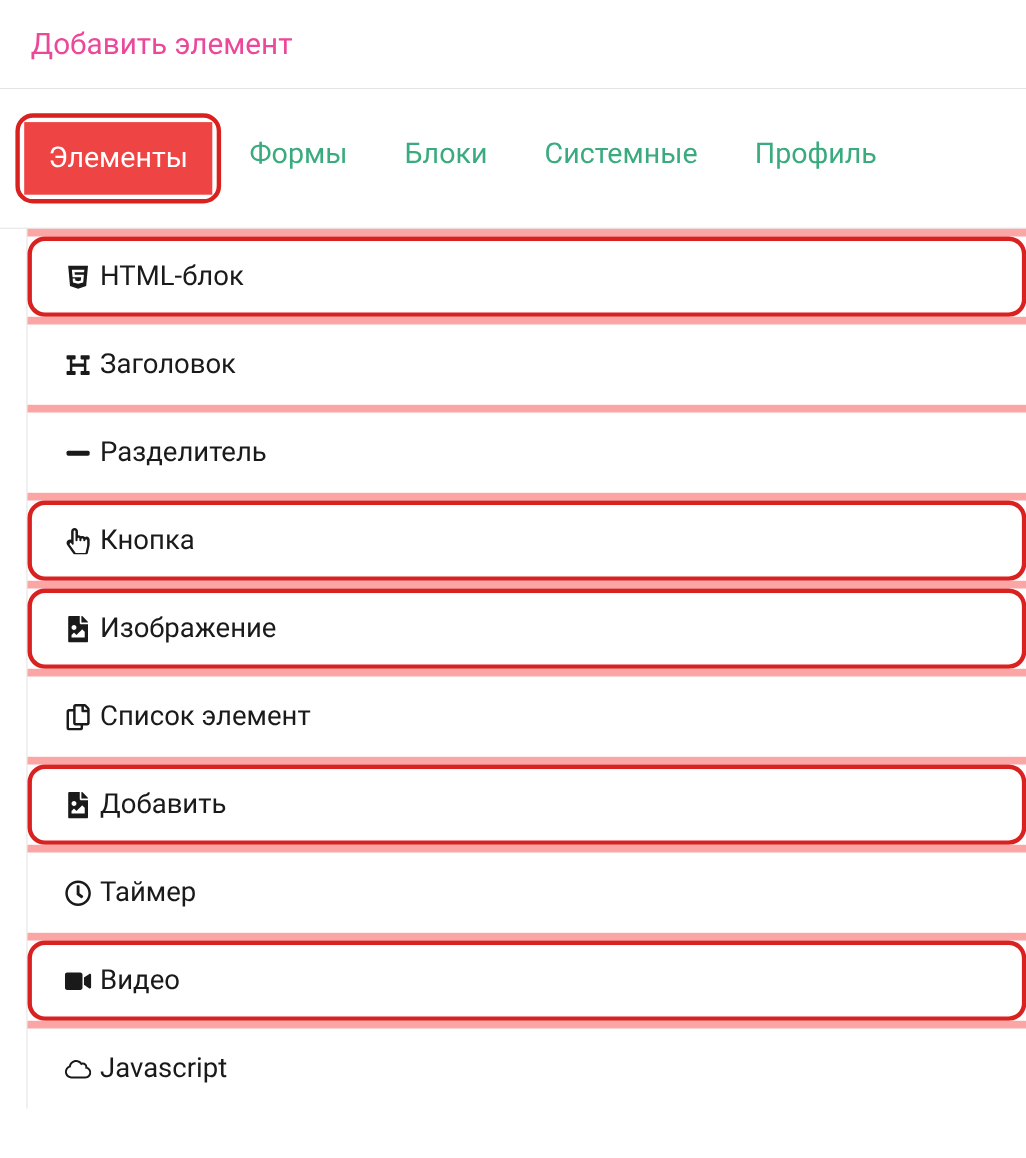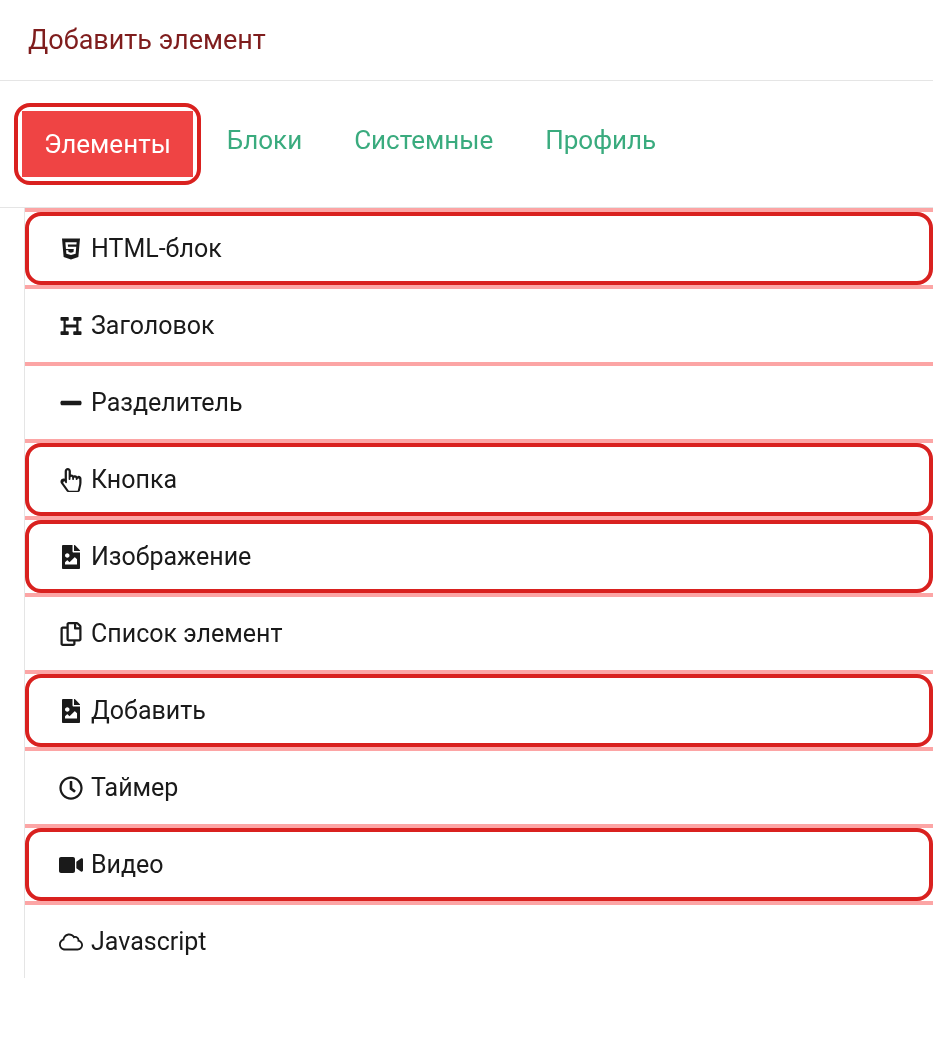--- a/index.html
+++ b/index.html
@@ -10,21 +10,21 @@
     body {
       font-family: -apple-system, BlinkMacSystemFont, "Segoe UI", Roboto, Helvetica, Arial, sans-serif;
       background: #fff;
       width: 933px;
     }
     .header {
       padding: 24px 28px;
       border-bottom: 1px solid #e5e5e5;
       font-size: 27px;
       font-weight: 400;
-      color: #7f1d1d;
+      color: #ec4899;
     }
     .tabs-container {
       padding: 22px 14px;
       border-bottom: 1px solid #e5e5e5;
       display: flex;
       flex-wrap: wrap;
     }
     .tab-wrapper {
       padding: 4px;
     }
@@ -48,21 +48,21 @@
     .highlighted {
       border: 4px solid #d9211f;
       border-radius: 16px;
     }
     .list-container {
       padding: 0;
       margin-left: 24px;
       border-left: 1px solid #e5e5e5;
     }
     .list-item {
-      border-top: 4px solid #fca5a5;
+      border-top: 7px solid #fca5a5;
     }
     .item-wrapper {
       padding: 4px;
     }
     .item {
       display: flex;
       align-items: center;
       padding: 18px 28px;
       font-size: 25px;
       color: #1a1a1a;
@@ -87,20 +87,23 @@
 </head>
 <body>
 
 <div class="header">Добавить элемент</div>
 
 <div class="tabs-container">
   <div class="tab-wrapper highlighted">
     <div class="tab-active">Элементы</div>
   </div>
   <div class="tab-wrapper">
+    <div class="tab">Формы</div>
+  </div>
+  <div class="tab-wrapper">
     <div class="tab">Блоки</div>
   </div>
   <div class="tab-wrapper">
     <div class="tab">Системные</div>
   </div>
   <div class="tab-wrapper">
     <div class="tab">Профиль</div>
   </div>
 </div>
 

